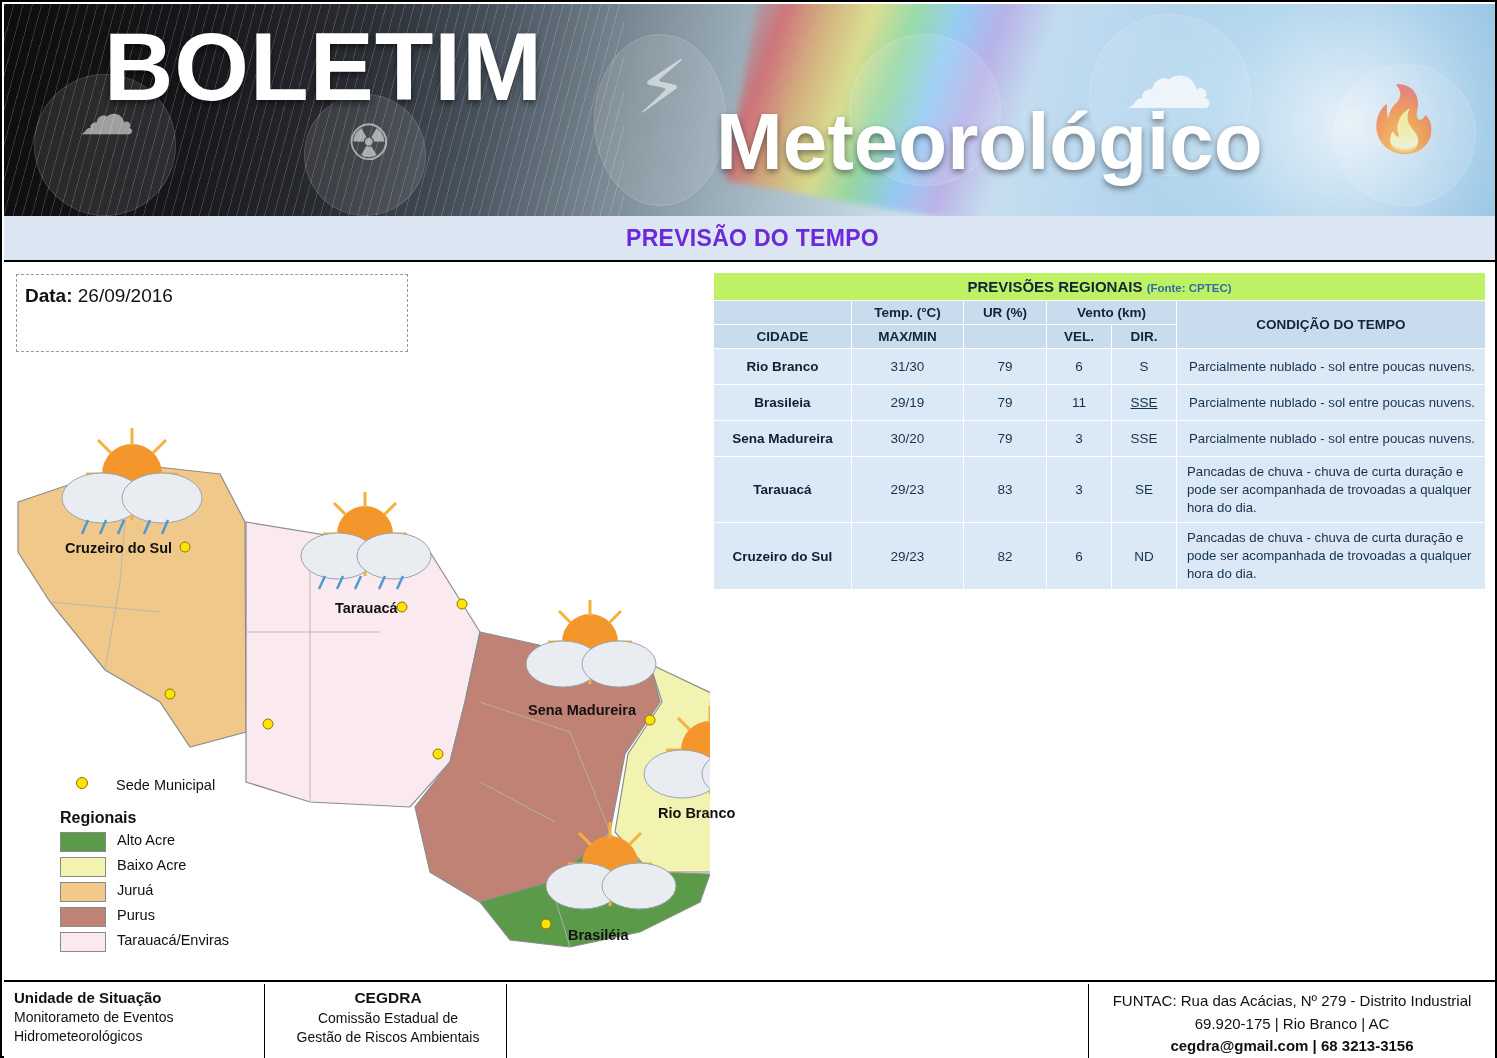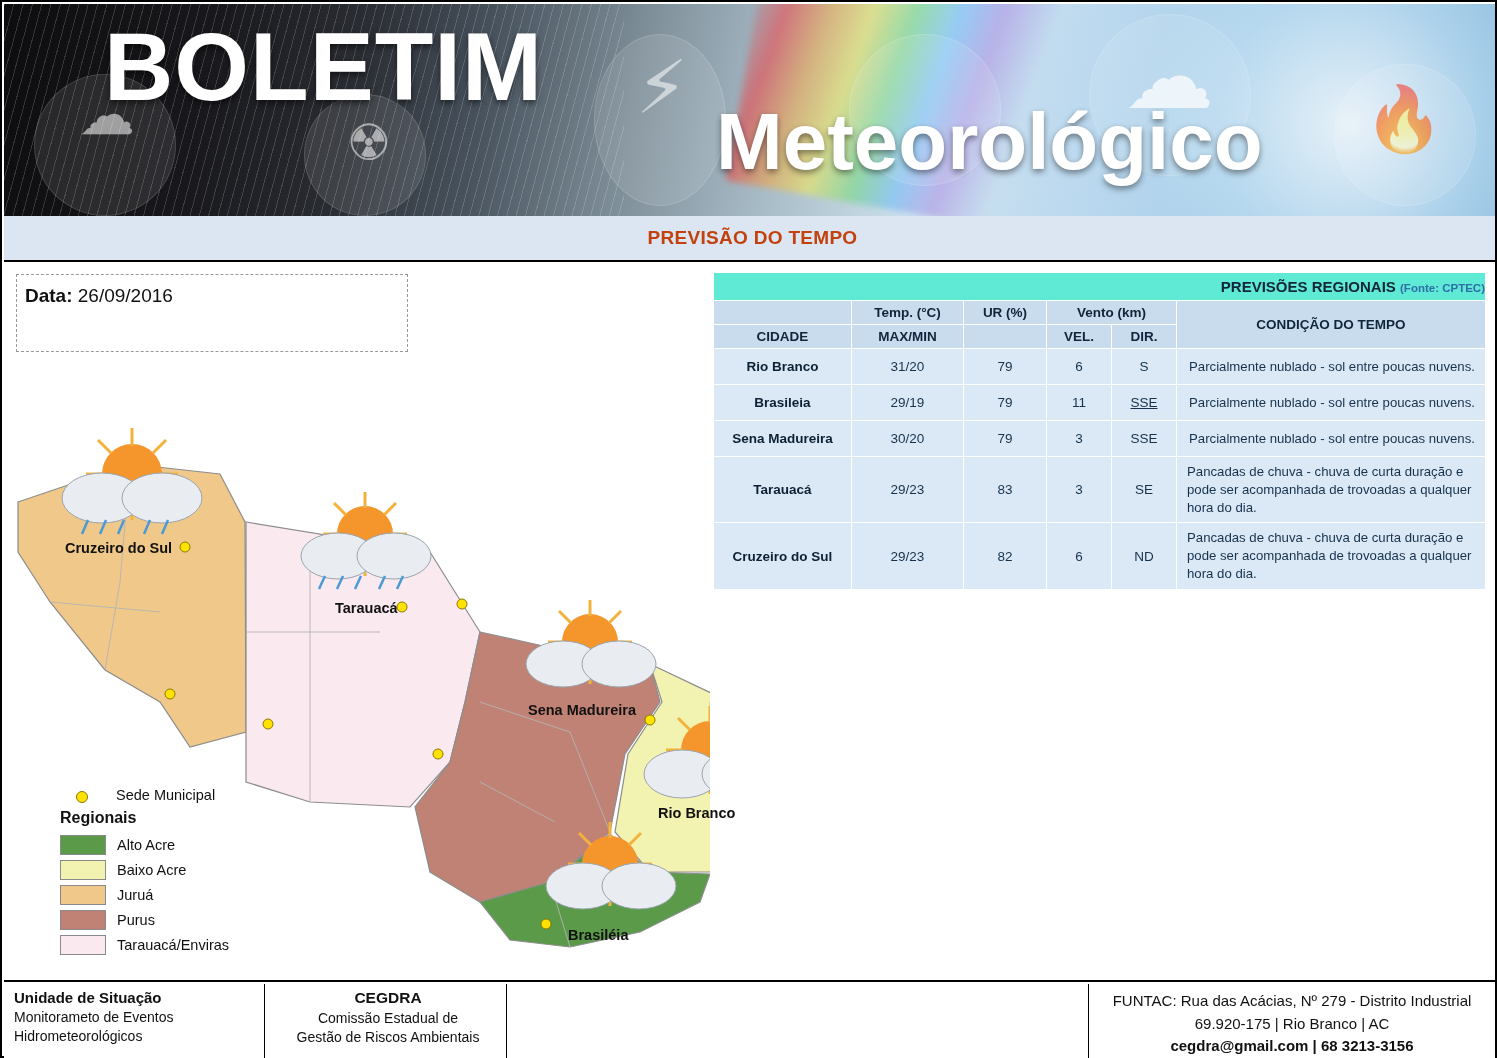--- a/index.html
+++ b/index.html
@@ -19,47 +19,47 @@
   .bubble{position:absolute;border-radius:50%;background:rgba(255,255,255,.10);border:1px solid rgba(255,255,255,.13);}
   .glyph{position:absolute;color:rgba(255,255,255,.55);font-family:"DejaVu Sans",sans-serif;text-align:center;}
   .bol{position:absolute;left:100px;top:8px;font-size:96px;font-weight:bold;color:#fff;letter-spacing:1px;
     font-family:"Liberation Sans",sans-serif;text-shadow:0 3px 6px rgba(0,0,0,.55);}
   .met{position:absolute;left:712px;top:92px;font-size:80px;font-weight:bold;color:#fff;
     font-family:"Liberation Sans",sans-serif;text-shadow:0 3px 6px rgba(0,0,0,.45);text-align:right;}
 
   
   .subbar{position:absolute;left:2px;top:214px;width:1491px;height:44px;background:#dce6f2;border-bottom:2px solid #000;
     display:flex;align-items:center;justify-content:center;}
-  .subbar span{font-size:19px;font-weight:bold;color:#c2410c;letter-spacing:.3px;margin-left:6px;}
+  .subbar span{font-size:23px;font-weight:bold;color:#6d28d9;letter-spacing:.3px;margin-left:6px;}
 
   
   .elab{position:absolute;left:14px;top:272px;width:392px;height:78px;border:1px dashed #9a9a9a;box-sizing:border-box;
     padding:6px 8px;}
   .elab .ln{font-size:19px;color:#111;margin-top:4px;}
   .elab .ln b{font-weight:bold;}
 
   
   .tbl{position:absolute;left:711px;top:270px;width:773px;border-collapse:collapse;font-size:13px;}
   .tbl td,.tbl th{border:1px solid #ffffff;}
-  .tbl .hdr0{background:#5eead4;text-align:right;font-weight:bold;font-size:15px;padding:5px 0;color:#10253a;margin-top:11px;}
+  .tbl .hdr0{background:#bef264;text-align:center;font-weight:bold;font-size:15px;padding:5px 0;color:#10253a;margin-top:11px;}
   .tbl .hdr0 .src{font-size:11.5px;color:#2f6ea8;font-weight:bold;}
   .tbl .hdr{background:#c9dcee;text-align:center;font-weight:bold;font-size:13.5px;color:#10253a;padding:4px 2px;}
   .tbl td.city{background:#dbe9f6;text-align:center;font-weight:bold;font-size:13.5px;color:#0d2034;padding:10px 4px;}
   .tbl td.num{background:#dbe9f6;text-align:center;font-size:13.5px;color:#16324d;}
   .tbl td.cond{background:#dbe9f6;font-size:13.2px;color:#16324d;padding:6px 8px 6px 10px;line-height:1.35;}
   .tbl td.cond.c{text-align:center;}
   .dirund{text-decoration:underline;}
 
   
   .map{position:absolute;left:8px;top:400px;width:700px;height:570px;}
   .legend{position:absolute;left:58px;top:775px;font-size:14.5px;color:#111;}
   .legend .ttl{font-weight:bold;font-size:16px;margin:6px 0 5px 0;}
-  .legend .row{display:flex;align-items:center;height:25px;}
+  .legend .row{display:flex;align-items:flex-start;height:25px;}
   .legend .sw{width:44px;height:18px;border:1px solid #8a8a8a;margin-right:11px;}
-  .legend .dotrow{display:flex;align-items:flex-end;height:26px;}
+  .legend .dotrow{display:flex;align-items:flex-start;height:26px;}
   .legend .dot{width:10px;height:10px;border-radius:50%;background:#ffe200;border:1px solid #8a7a00;margin:0 28px 0 16px;}
   .citylabel{position:absolute;font-size:14.5px;font-weight:bold;color:#111;white-space:nowrap;}
 
   
   .footer{position:absolute;left:2px;top:978px;width:1491px;height:78px;border-top:2px solid #000;background:#fff;}
   .f-left{position:absolute;left:10px;top:6px;width:250px;font-size:14px;color:#111;line-height:1.35;}
   .f-left b{font-size:15px;}
   .f-mid{position:absolute;left:268px;top:6px;width:232px;text-align:center;font-size:14px;color:#111;line-height:1.35;}
   .f-mid b{font-size:15.5px;}
   .f-right{position:absolute;left:1090px;top:8px;width:396px;text-align:center;font-size:15px;color:#111;line-height:1.5;}
@@ -122,21 +122,21 @@
       <tr>
         <td class="hdr">CIDADE</td>
         <td class="hdr">MAX/MIN</td>
         <td class="hdr"></td>
         <td class="hdr" style="width:60px;">VEL.</td>
         <td class="hdr" style="width:60px;">DIR.</td>
       </tr>
 
       <tr>
         <td class="city">Rio Branco</td>
-        <td class="num">31/20</td>
+        <td class="num">31/30</td>
         <td class="num">79</td>
         <td class="num">6</td>
         <td class="num">S</td>
         <td class="cond c">Parcialmente nublado - sol entre poucas nuvens.</td>
       </tr>
       <tr>
         <td class="city">Brasileia</td>
         <td class="num">29/19</td>
         <td class="num">79</td>
         <td class="num">11</td>

